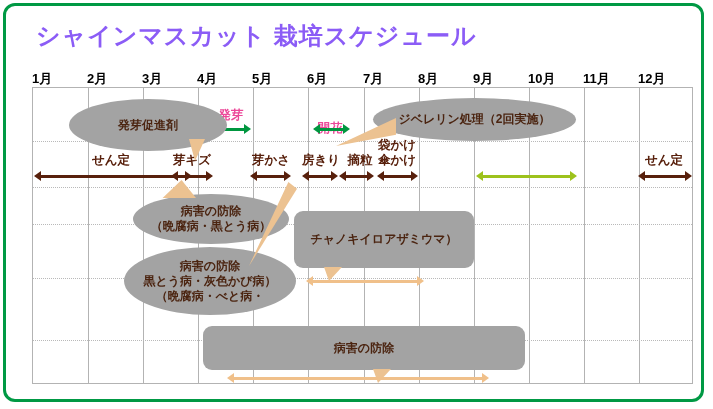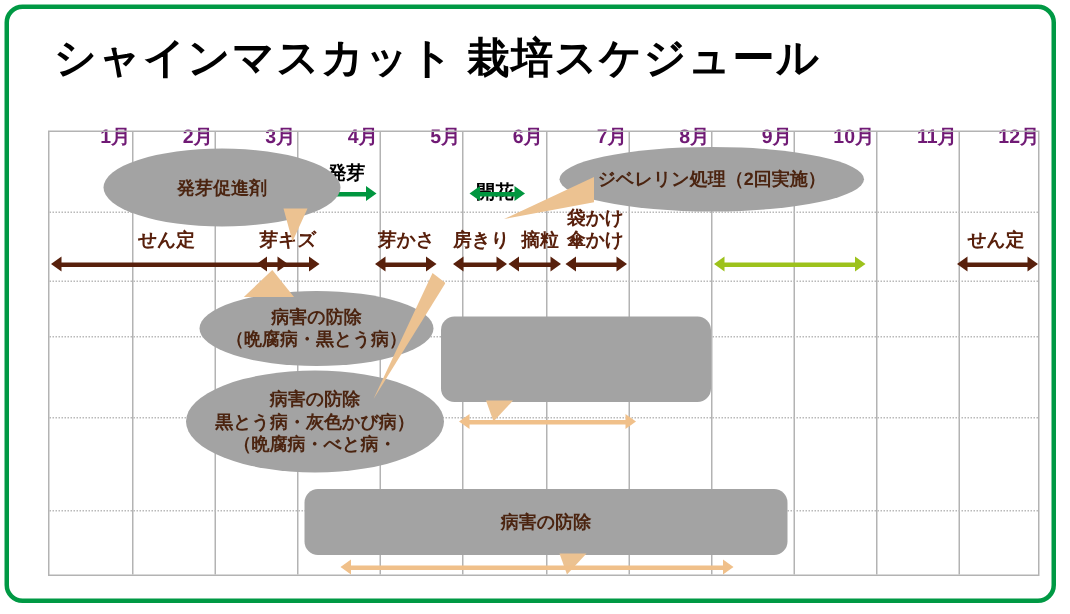--- a/index.html
+++ b/index.html
@@ -12,31 +12,31 @@
   #frame{
     position:absolute;left:3px;top:3px;
     width:701px;height:399px;
     border:3px solid #009944;
     border-radius:12px;
     box-sizing:border-box;
     background:#ffffff;
   }
   #title{
     position:absolute;left:30px;top:14px;
-    font-size:28px;font-weight:bold;
-    color:#000000;
+    font-size:24px;font-weight:bold;
+    color:#8b5cf6;
     letter-spacing:1px;
     white-space:nowrap;
   }
   
   .month-label{
-    position:absolute;top:76px;
-    width:55px;text-align:right;
+    position:absolute;top:64px;
+    width:55px;text-align:left;
     font-size:13px;font-weight:bold;
-    color:#701a75;
+    color:#000000;
   }
   
   #grid{
     position:absolute;left:26px;top:81px;
     width:661px;height:297px;
     border:1px solid #b3b3b3;
     box-sizing:border-box;
   }
   .vline{
     position:absolute;top:0;bottom:0;width:1px;
@@ -74,21 +74,21 @@
   .a-tan .bar{background:#f0c08a;}
   .a-tan .head.l{border-right-color:#f0c08a;}
   .a-tan .head.r{border-left-color:#f0c08a;}
 
   
   .tlabel{
     position:absolute;text-align:center;
     font-size:12.5px;font-weight:bold;
     color:#58200c;white-space:nowrap;line-height:13px;
   }
-  .tlabel.green{color:#000000;}
+  .tlabel.green{color:#ec4899;}
   .tlabel.ygreen{color:#9dc21c;}
 
   
   .bub{
     position:absolute;
     background:#a3a3a3;
     color:#4b2410;
     font-size:12px;font-weight:bold;
     line-height:15px;
     text-align:center;
@@ -239,20 +239,21 @@
       <i style="font-style:normal;display:block">黒とう病・灰色かび病）</i>
       <i style="font-style:normal;display:block">（晩腐病・べと病・</i>
     </span>
   </div>
   <div class="tail" style="left:243px;top:176px;width:48px;height:84px;
        background:#ecc291;
        clip-path:polygon(82% 0, 100% 8%, 0 100%);"></div>
 
   <div class="bub rect" style="left:288px;top:205px;width:180px;height:57px">
     <span>
+      <i style="font-style:normal;display:block">チャノキイロアザミウマ）</i>
     </span>
   </div>
   <div class="tail" style="left:318px;top:261px;
        border-left:5px solid transparent;border-right:13px solid transparent;
        border-top:14px solid #ecc291;"></div>
   <div class="arrow a-tan" style="left:300px;top:270px;width:118px">
     <div class="head l"></div>
     <div class="bar"></div>
     <div class="head r"></div>
   </div>

